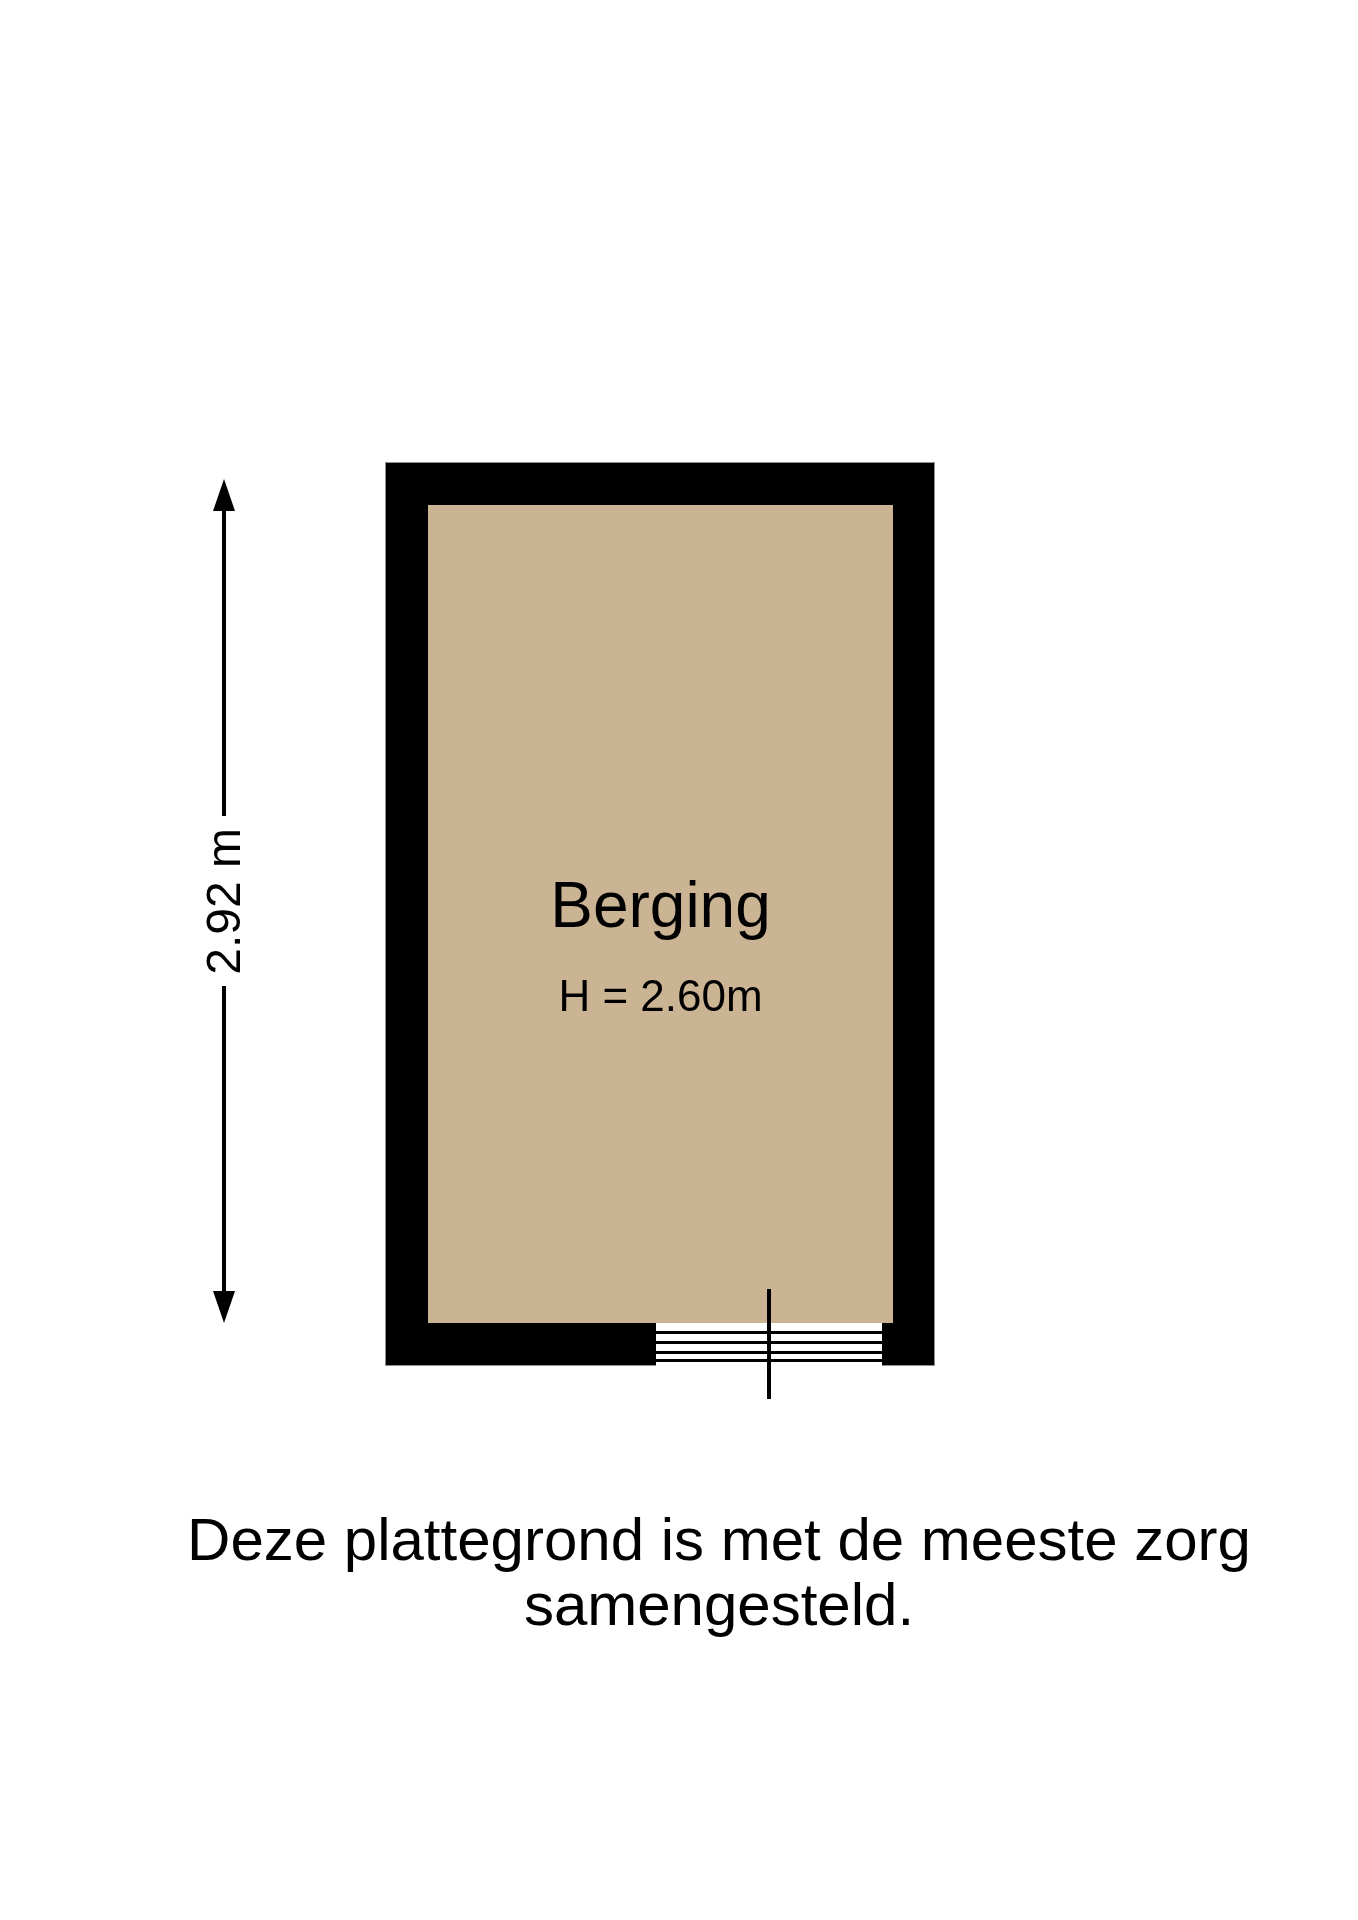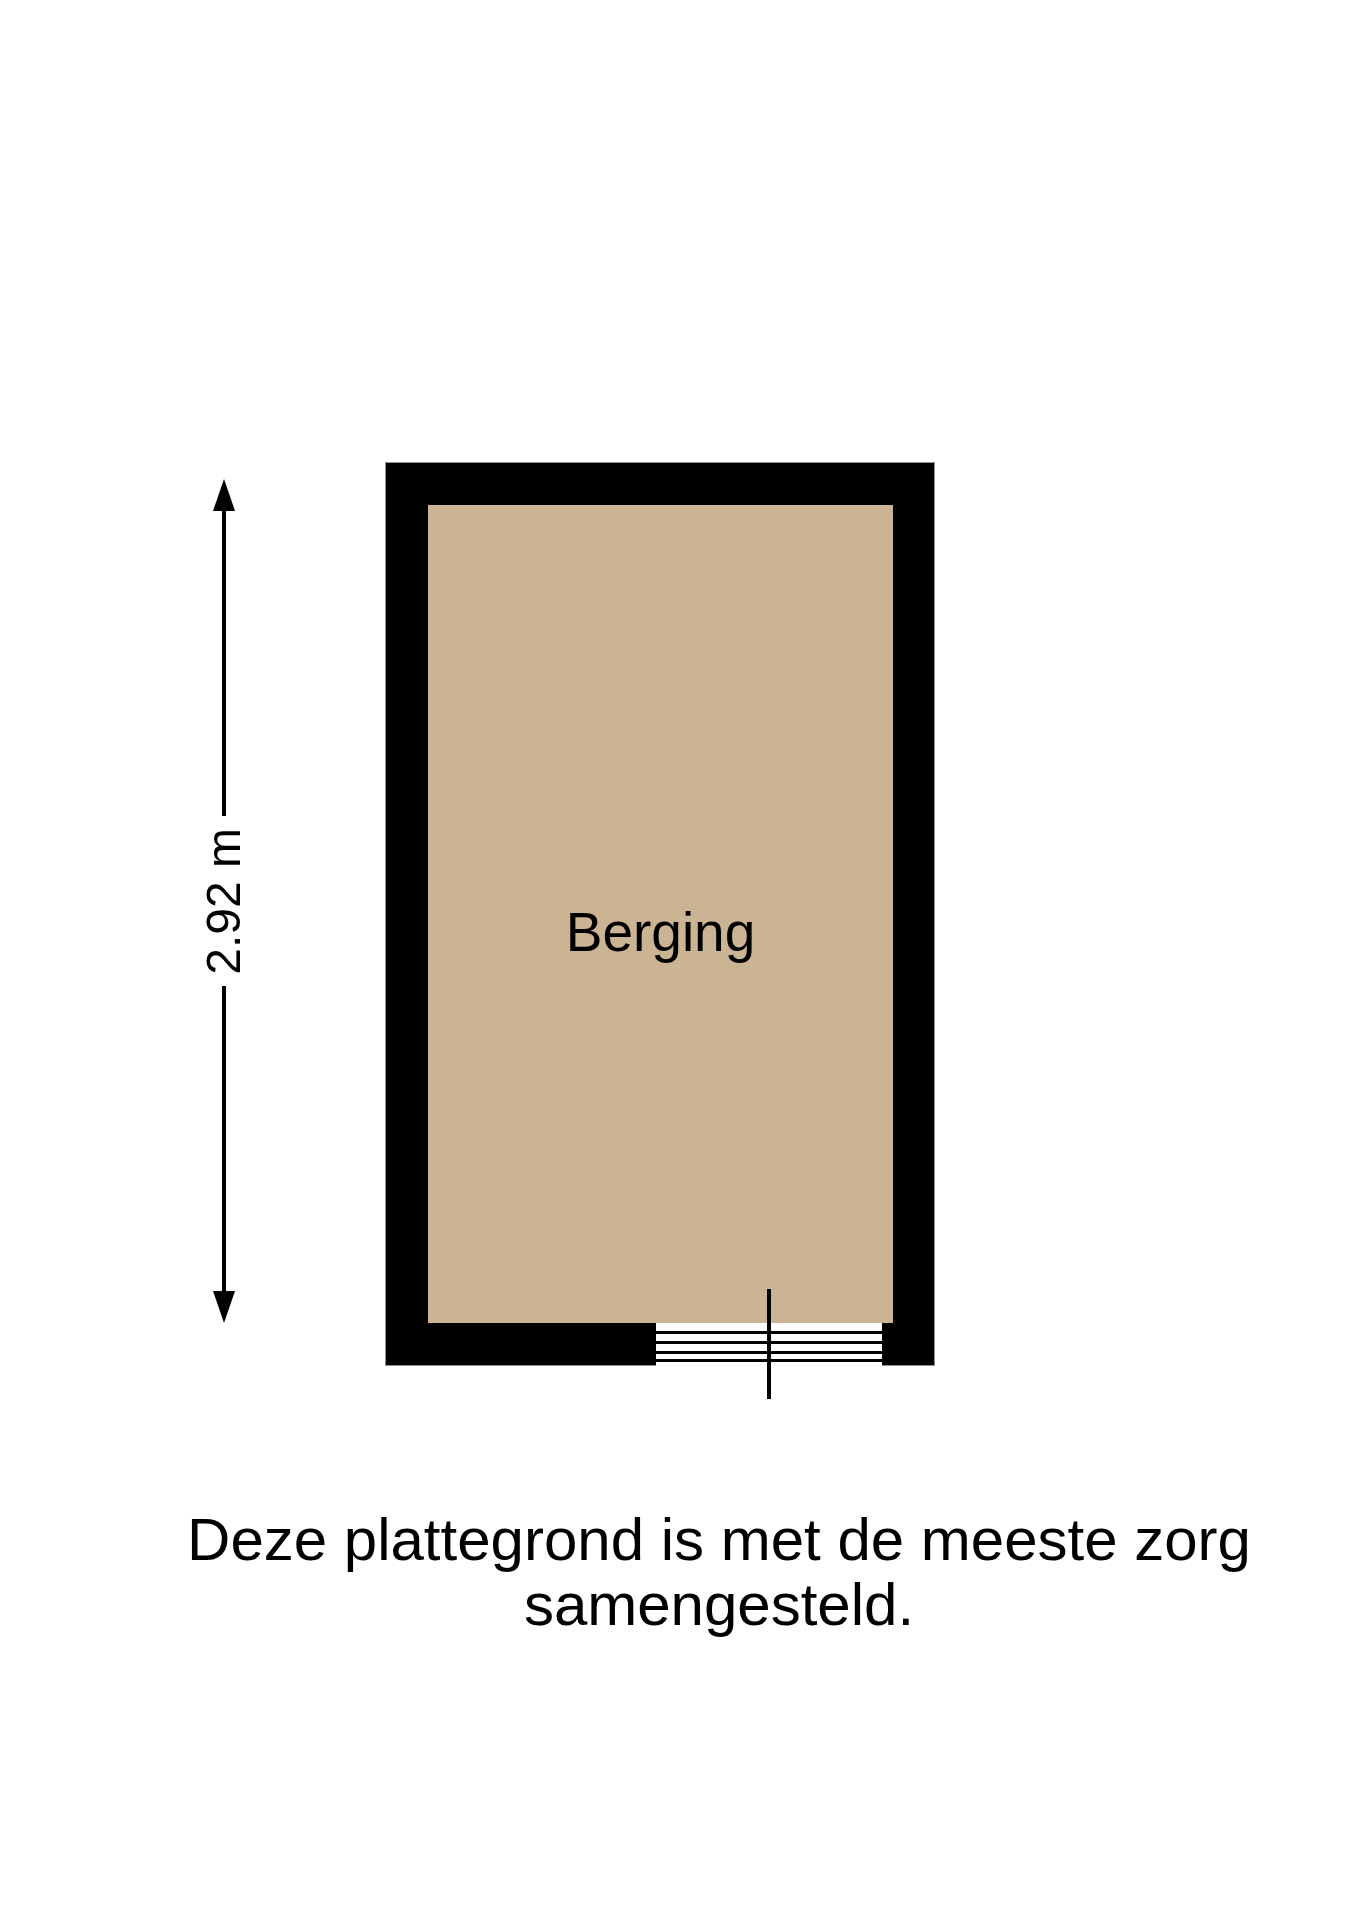--- a/index.html
+++ b/index.html
@@ -53,24 +53,24 @@
   .door-center-line {
     position: absolute;
     left: 767px; top: 1289px;
     width: 4px; height: 110px;
     background: var(--ink);
   }
 
   
   .room-name {
     position: absolute;
-    left: 428px; top: 905px;
+    left: 428px; top: 873px;
     width: 465px;
     text-align: center;
-    font-size: 55px;
+    font-size: 64px;
     line-height: 1;
     white-space: nowrap;
   }
   .room-height {
     position: absolute;
     left: 428px; top: 974px;
     width: 465px;
     text-align: center;
     font-size: 44px;
     line-height: 1;
@@ -165,20 +165,21 @@
 
   <div class="door-opening">
       <div class="door-line" style="top: 8px;"></div>
       <div class="door-line" style="top: 18px;"></div>
       <div class="door-line" style="top: 28px;"></div>
       <div class="door-line" style="top: 36px;"></div>
     </div>
   <div class="door-center-line"></div>
 
   <div class="room-name">Berging</div>
+  <div class="room-height">H = 2.60m</div>
 
 
   <div class="dim-v">
     <div class="tri-up"></div>
     <div class="dline"></div>
     <div class="dlabel">2.92 m</div>
     <div class="dline"></div>
     <div class="tri-down"></div>
   </div>
 

